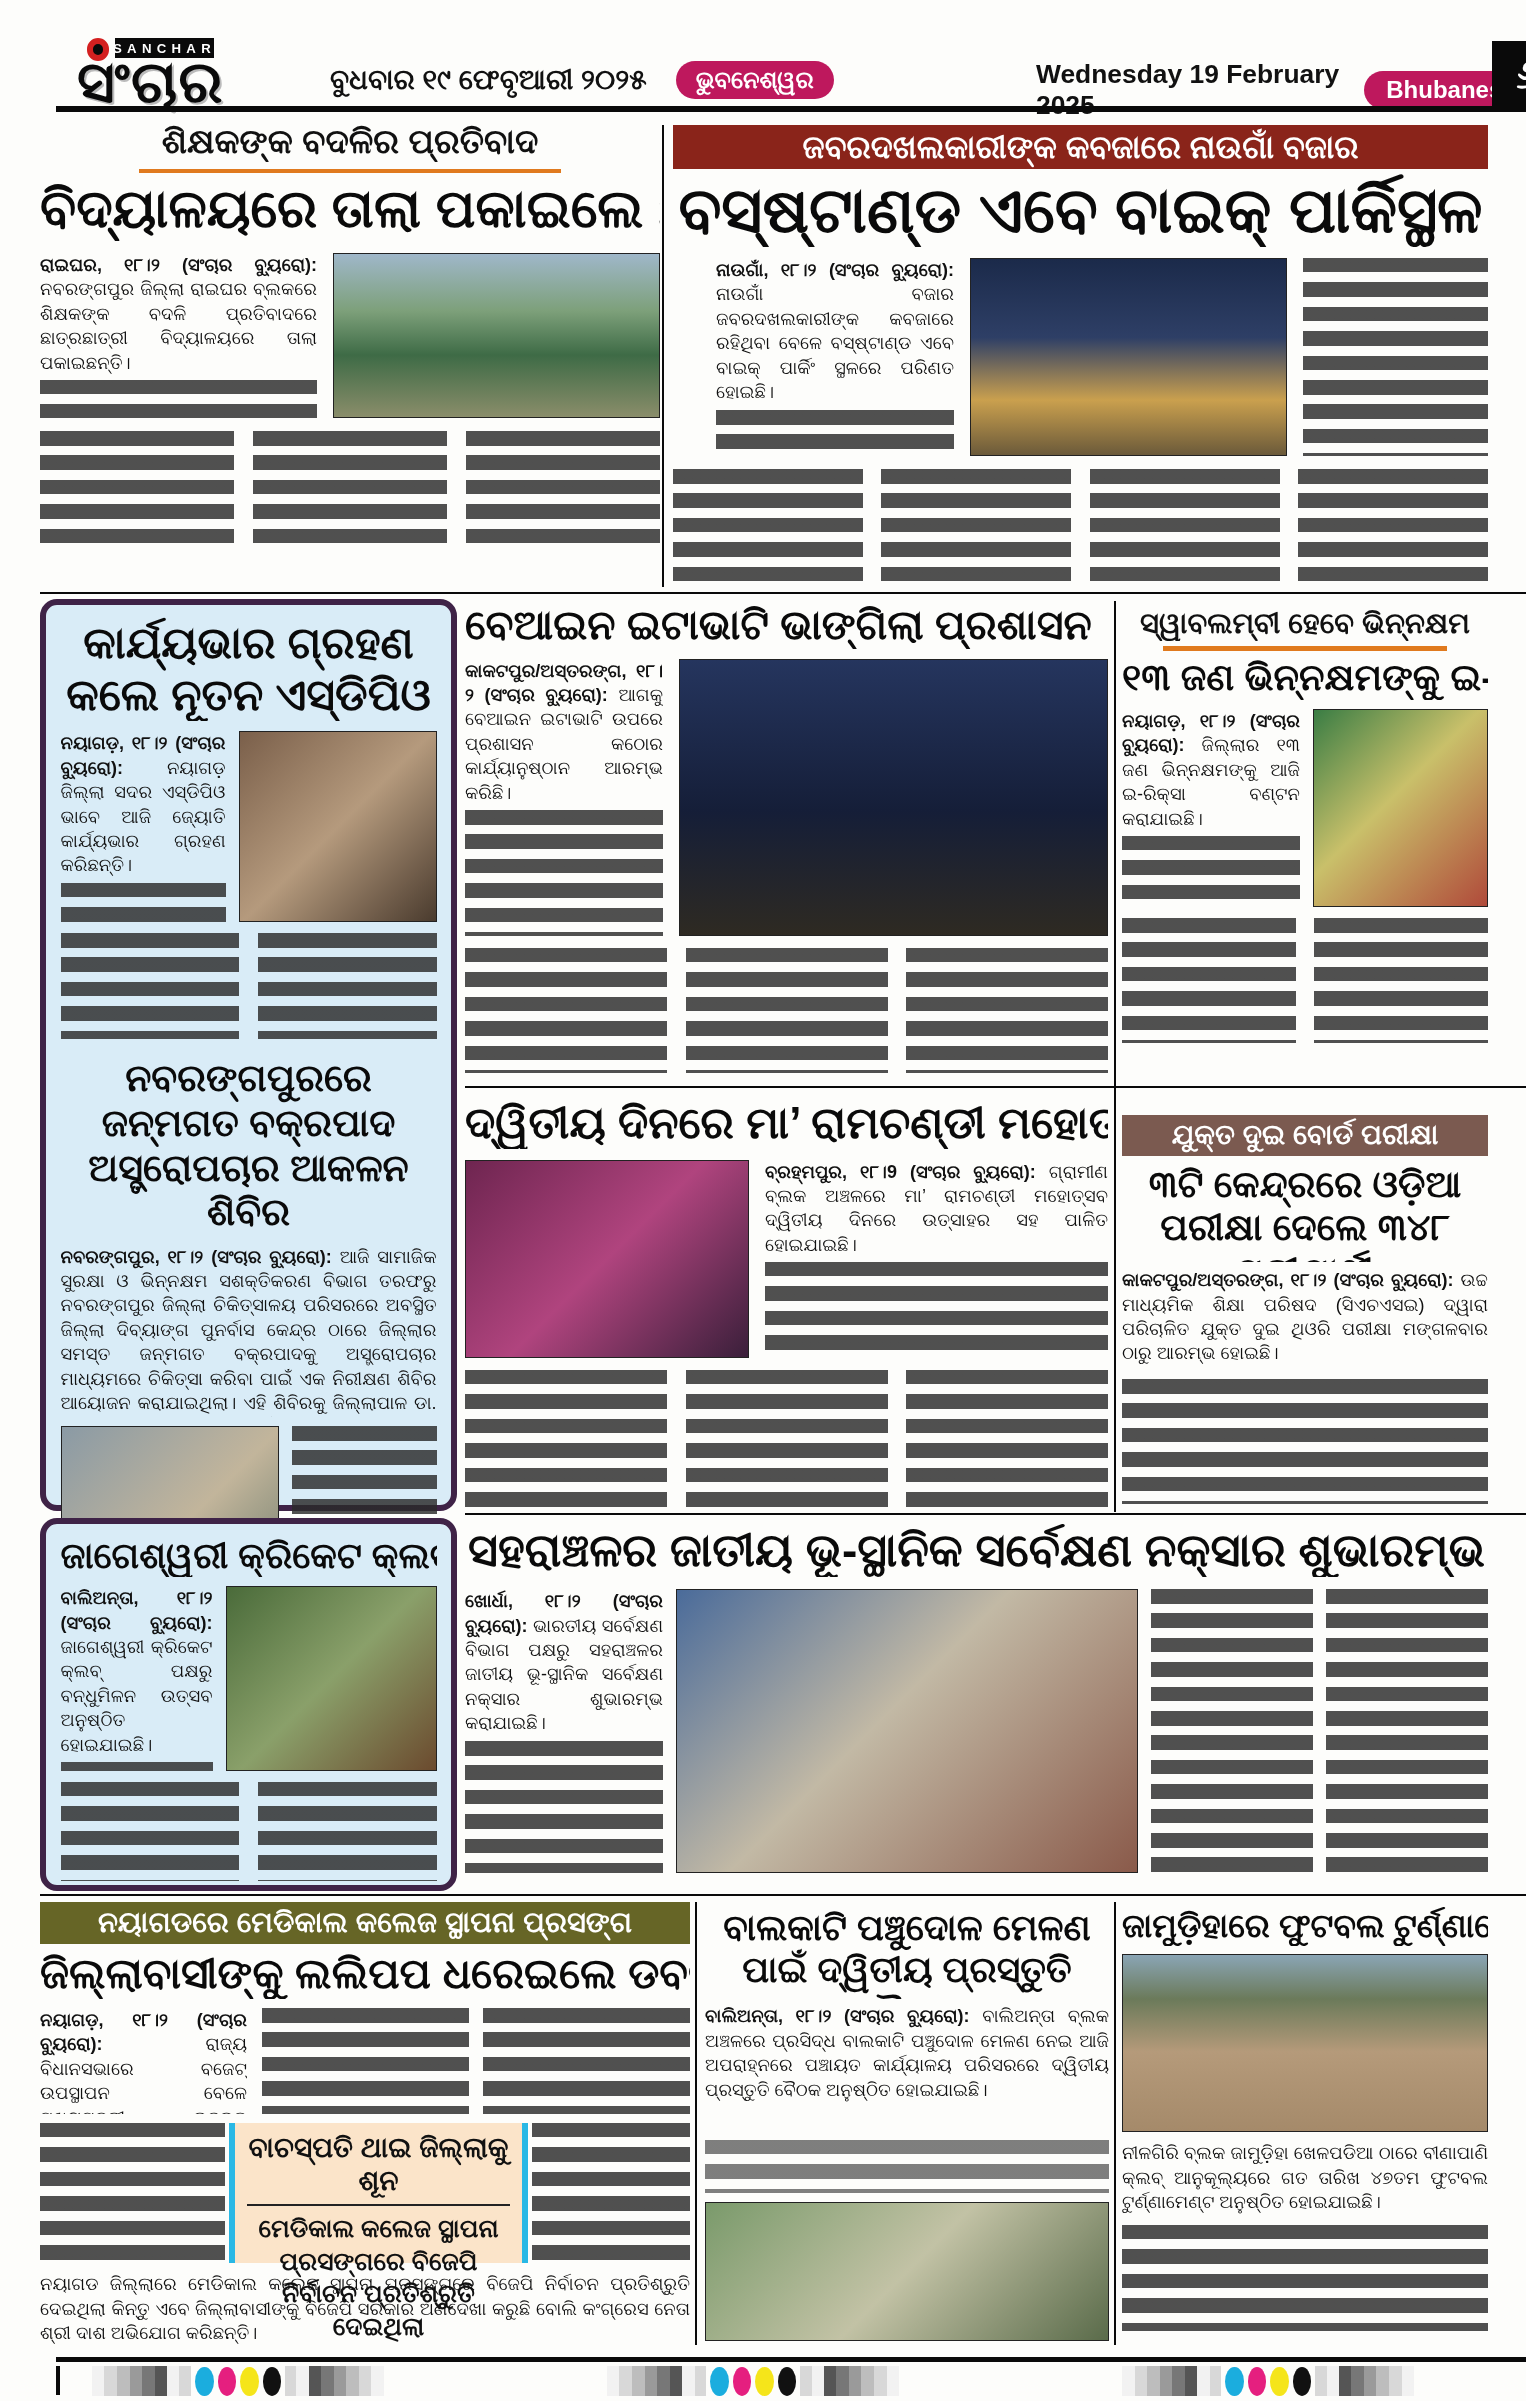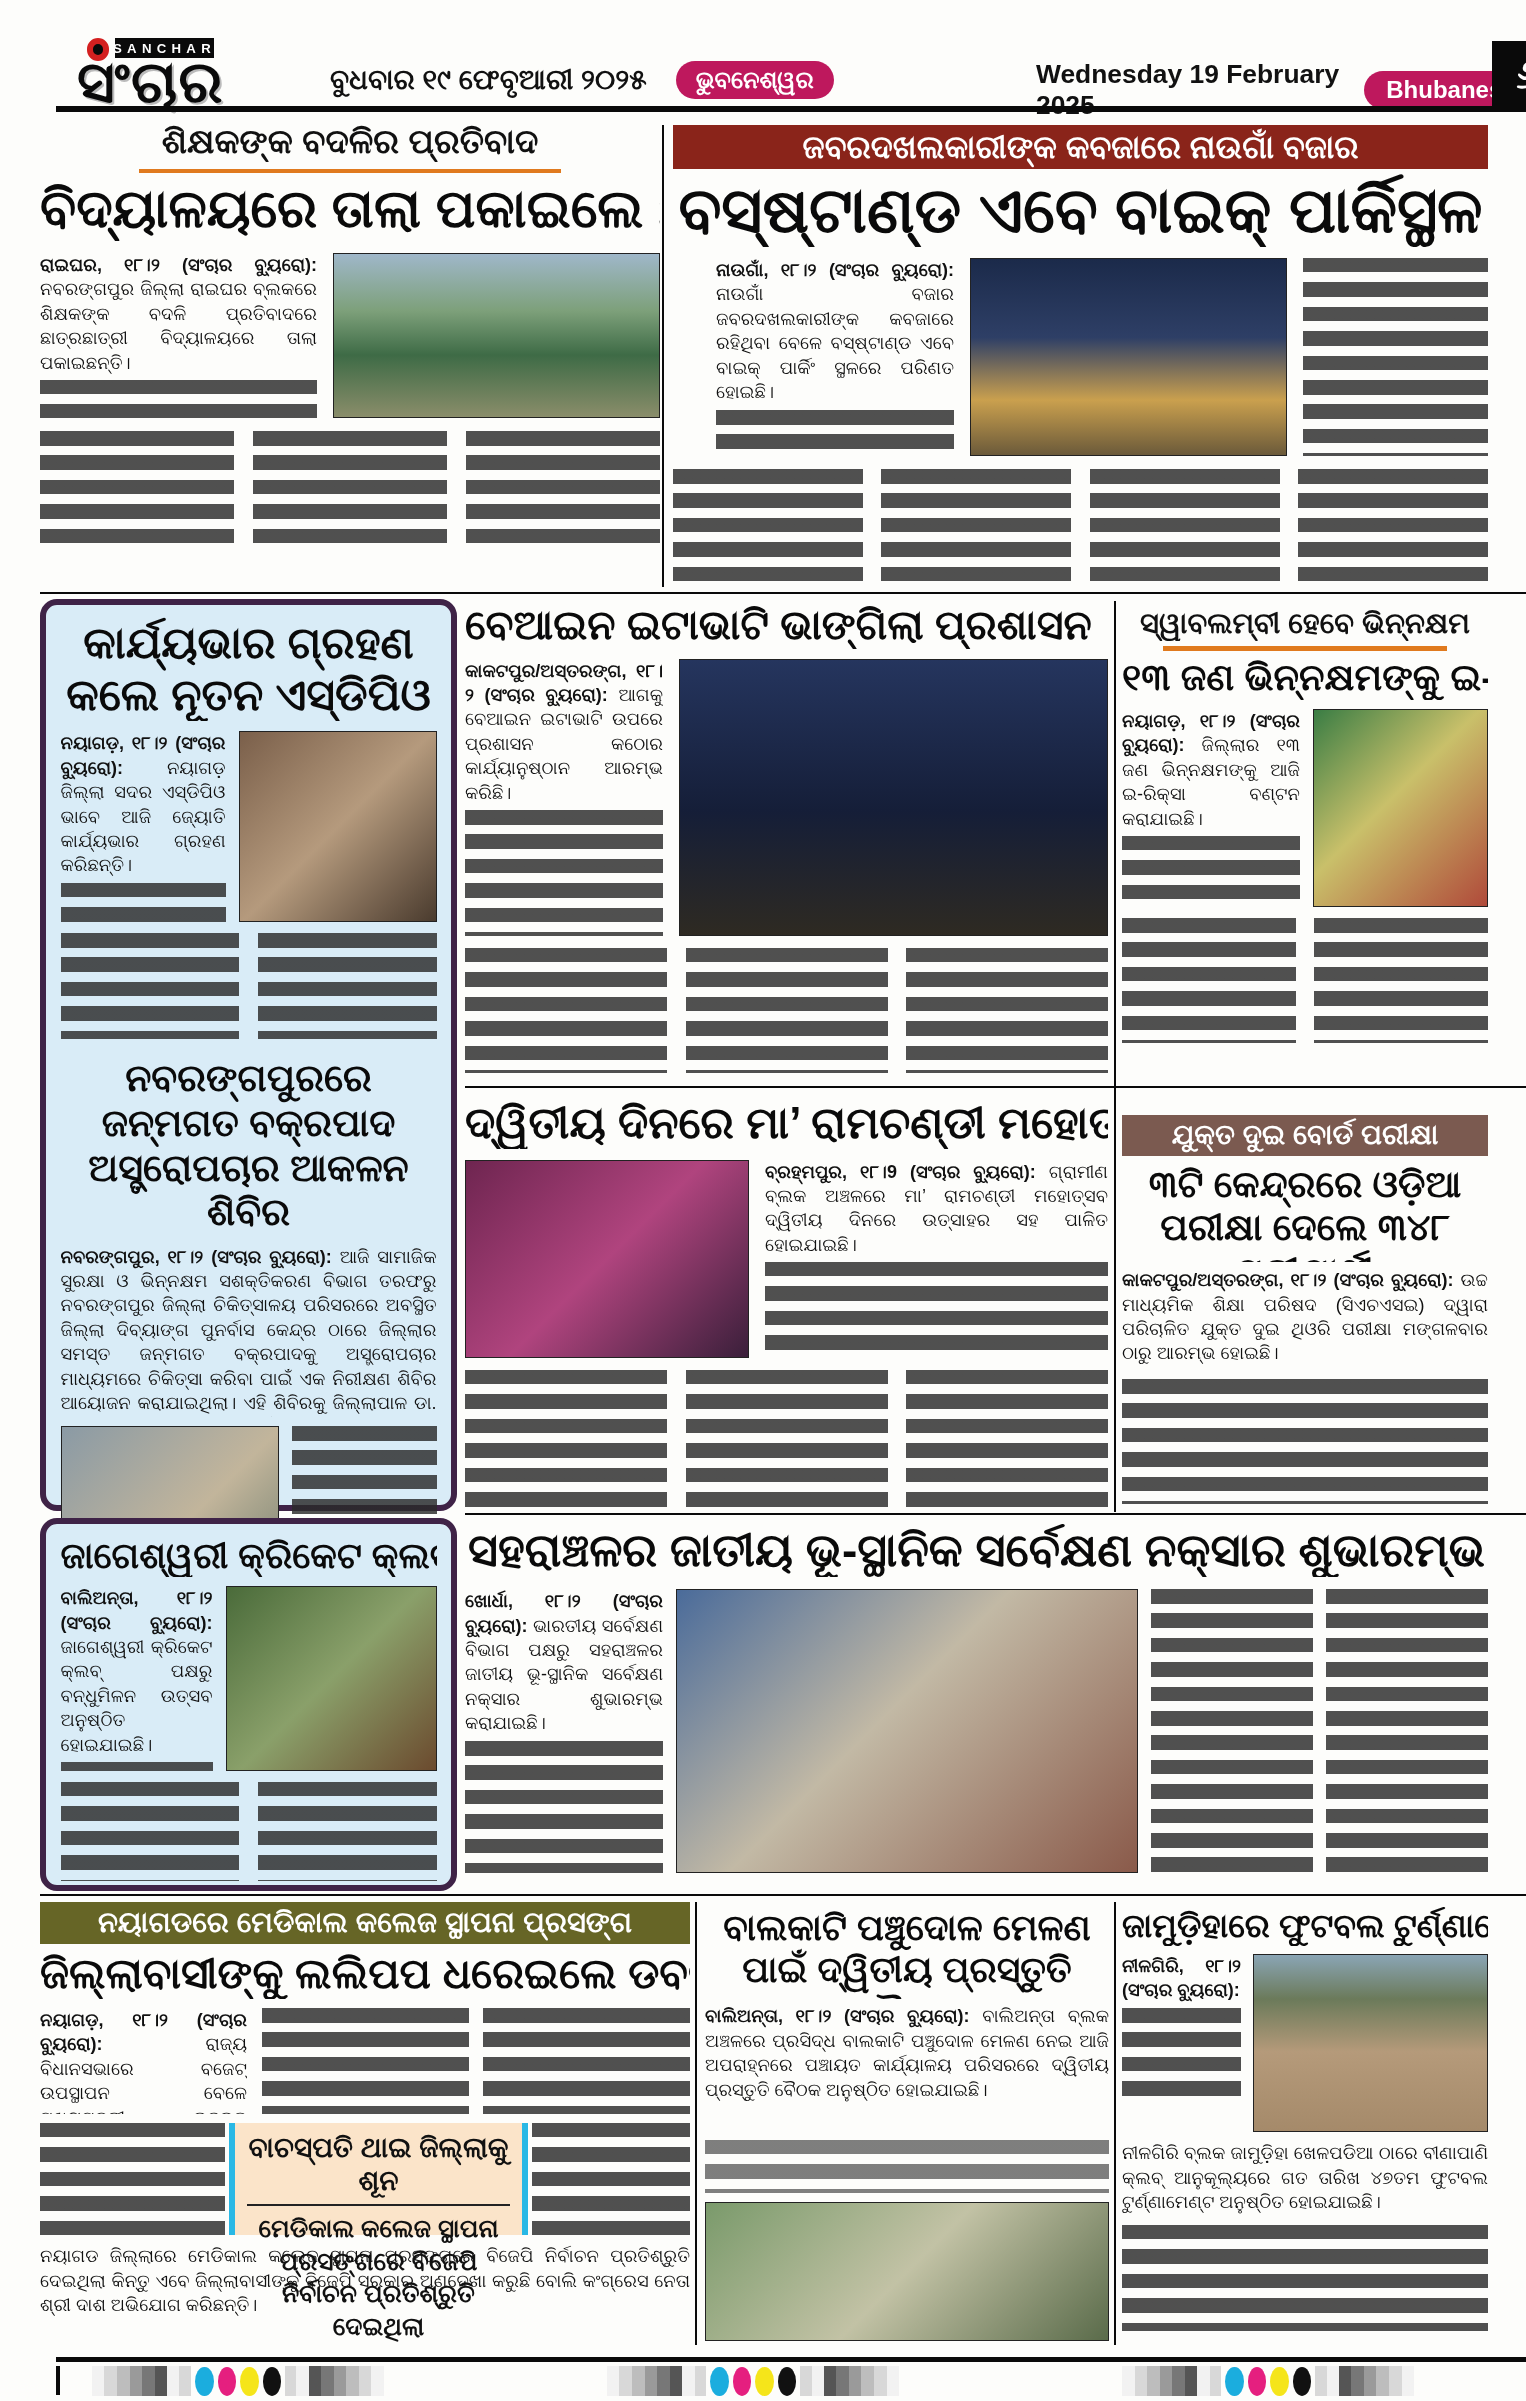--- a/index.html
+++ b/index.html
@@ -290,21 +290,21 @@
         <span class="dateline">ନୟାଗଡ଼, ୧୮।୨ (ସଂଚାର ବ୍ୟୁରୋ):</span>
         <span>ରାଜ୍ୟ ବିଧାନସଭାରେ ବଜେଟ୍ ଉପସ୍ଥାପନ ବେଳେ ମୁଖ୍ୟମନ୍ତ୍ରୀ ଭଦ୍ରକ ମେଡିକାଲ କଲେଜ ପ୍ରତିଷ୍ଠା ପାଇଁ ଉଚ୍ଚ କ୍ଷମତା ସମ୍ପନ୍ନ କମିଟି ଗଠନ କରିଛନ୍ତି।</span>
       </div>
       <div class="col">
           <div class="sim"></div>
         </div>
       <div class="col">
           <div class="sim"></div>
         </div>
     </div>
-    <div style="display:flex;gap:4px;margin-top:9.2px;height:112px;">
+    <div style="display:flex;gap:4px;margin-top:9.2px;height:140px;">
       <div class="col" style="width:185px;flex:none;">
           <div class="sim"></div>
         </div>
       <div class="inset" style="flex:1;padding:9.2px 12px;">
         <div style="font-size:28px;font-weight:bold;border-bottom:2px solid #222;padding-bottom:5.3px;">ବାଚସ୍ପତି ଥାଇ ଜିଲ୍ଲାକୁ ଶୂନ</div>
         <div style="font-size:25px;font-weight:bold;margin-top:6.6px;line-height:1.3;">ମେଡିକାଲ କଲେଜ ସ୍ଥାପନା ପ୍ରସଙ୍ଗରେ ବିଜେପି ନିର୍ବାଚନ ପ୍ରତିଶ୍ରୁତି ଦେଇଥିଲା</div>
       </div>
       <div class="col" style="width:158px;flex:none;">
           <div class="sim"></div>
         </div>
@@ -322,24 +322,20 @@
     </div>
     <div class="sim lite" style="height:53px;margin-top:4px;"></div>
     <div class="photo ph-crowd" style="height:139px;margin-top:9.2px;"></div>
   </div>
 
   <div class="abs rule-v" style="left:1114px;top:1902px;height:443px;"></div>
 
   <div class="abs" style="left:1122px;top:1907px;width:366px;height:439px;">
     <div class="hl" style="font-size:33px;white-space:nowrap;">ଜାମୁଡ଼ିହାରେ ଫୁଟବଲ ଟୁର୍ଣ୍ଣାମେଣ୍ଟ ସମ୍ପନ୍ନ</div>
     <div style="display:flex;gap:12px;margin-top:8px;height:178px;">
-      <div class="body-txt" style="width:119px;">
-        <span class="dateline">ନୀଳଗିରି, ୧୮।୨ (ସଂଚାର ବ୍ୟୁରୋ):</span>
-        <div class="sim" style="height:92px;margin-top:5.3px;"></div>
-      </div>
       <div class="photo ph-football" style="flex:1;"></div>
     </div>
     <div class="body-txt" style="margin-top:9.2px;height:79px;">ନୀଳଗିରି ବ୍ଲକ ଜାମୁଡ଼ିହା ଖେଳପଡିଆ ଠାରେ ବୀଣାପାଣି କ୍ଲବ୍ ଆନୁକୂଲ୍ୟରେ ଗତ ତାରିଖ ୪୭ତମ ଫୁଟବଲ ଟୁର୍ଣ୍ଣାମେଣ୍ଟ ଅନୁଷ୍ଠିତ ହୋଇଯାଇଛି।</div>
     <div class="sim" style="height:106px;margin-top:5.3px;"></div>
   </div>
 
   <div class="abs rule-h" style="left:56px;right:0;top:2357px;height:5.3px;"></div>
   <div class="abs" style="left:56px;top:2366px;width:4px;height:29px;background:#0a0a0a;"></div>
 
   <div class="abs reg-strip" style="left:92px;top:2366px;">

